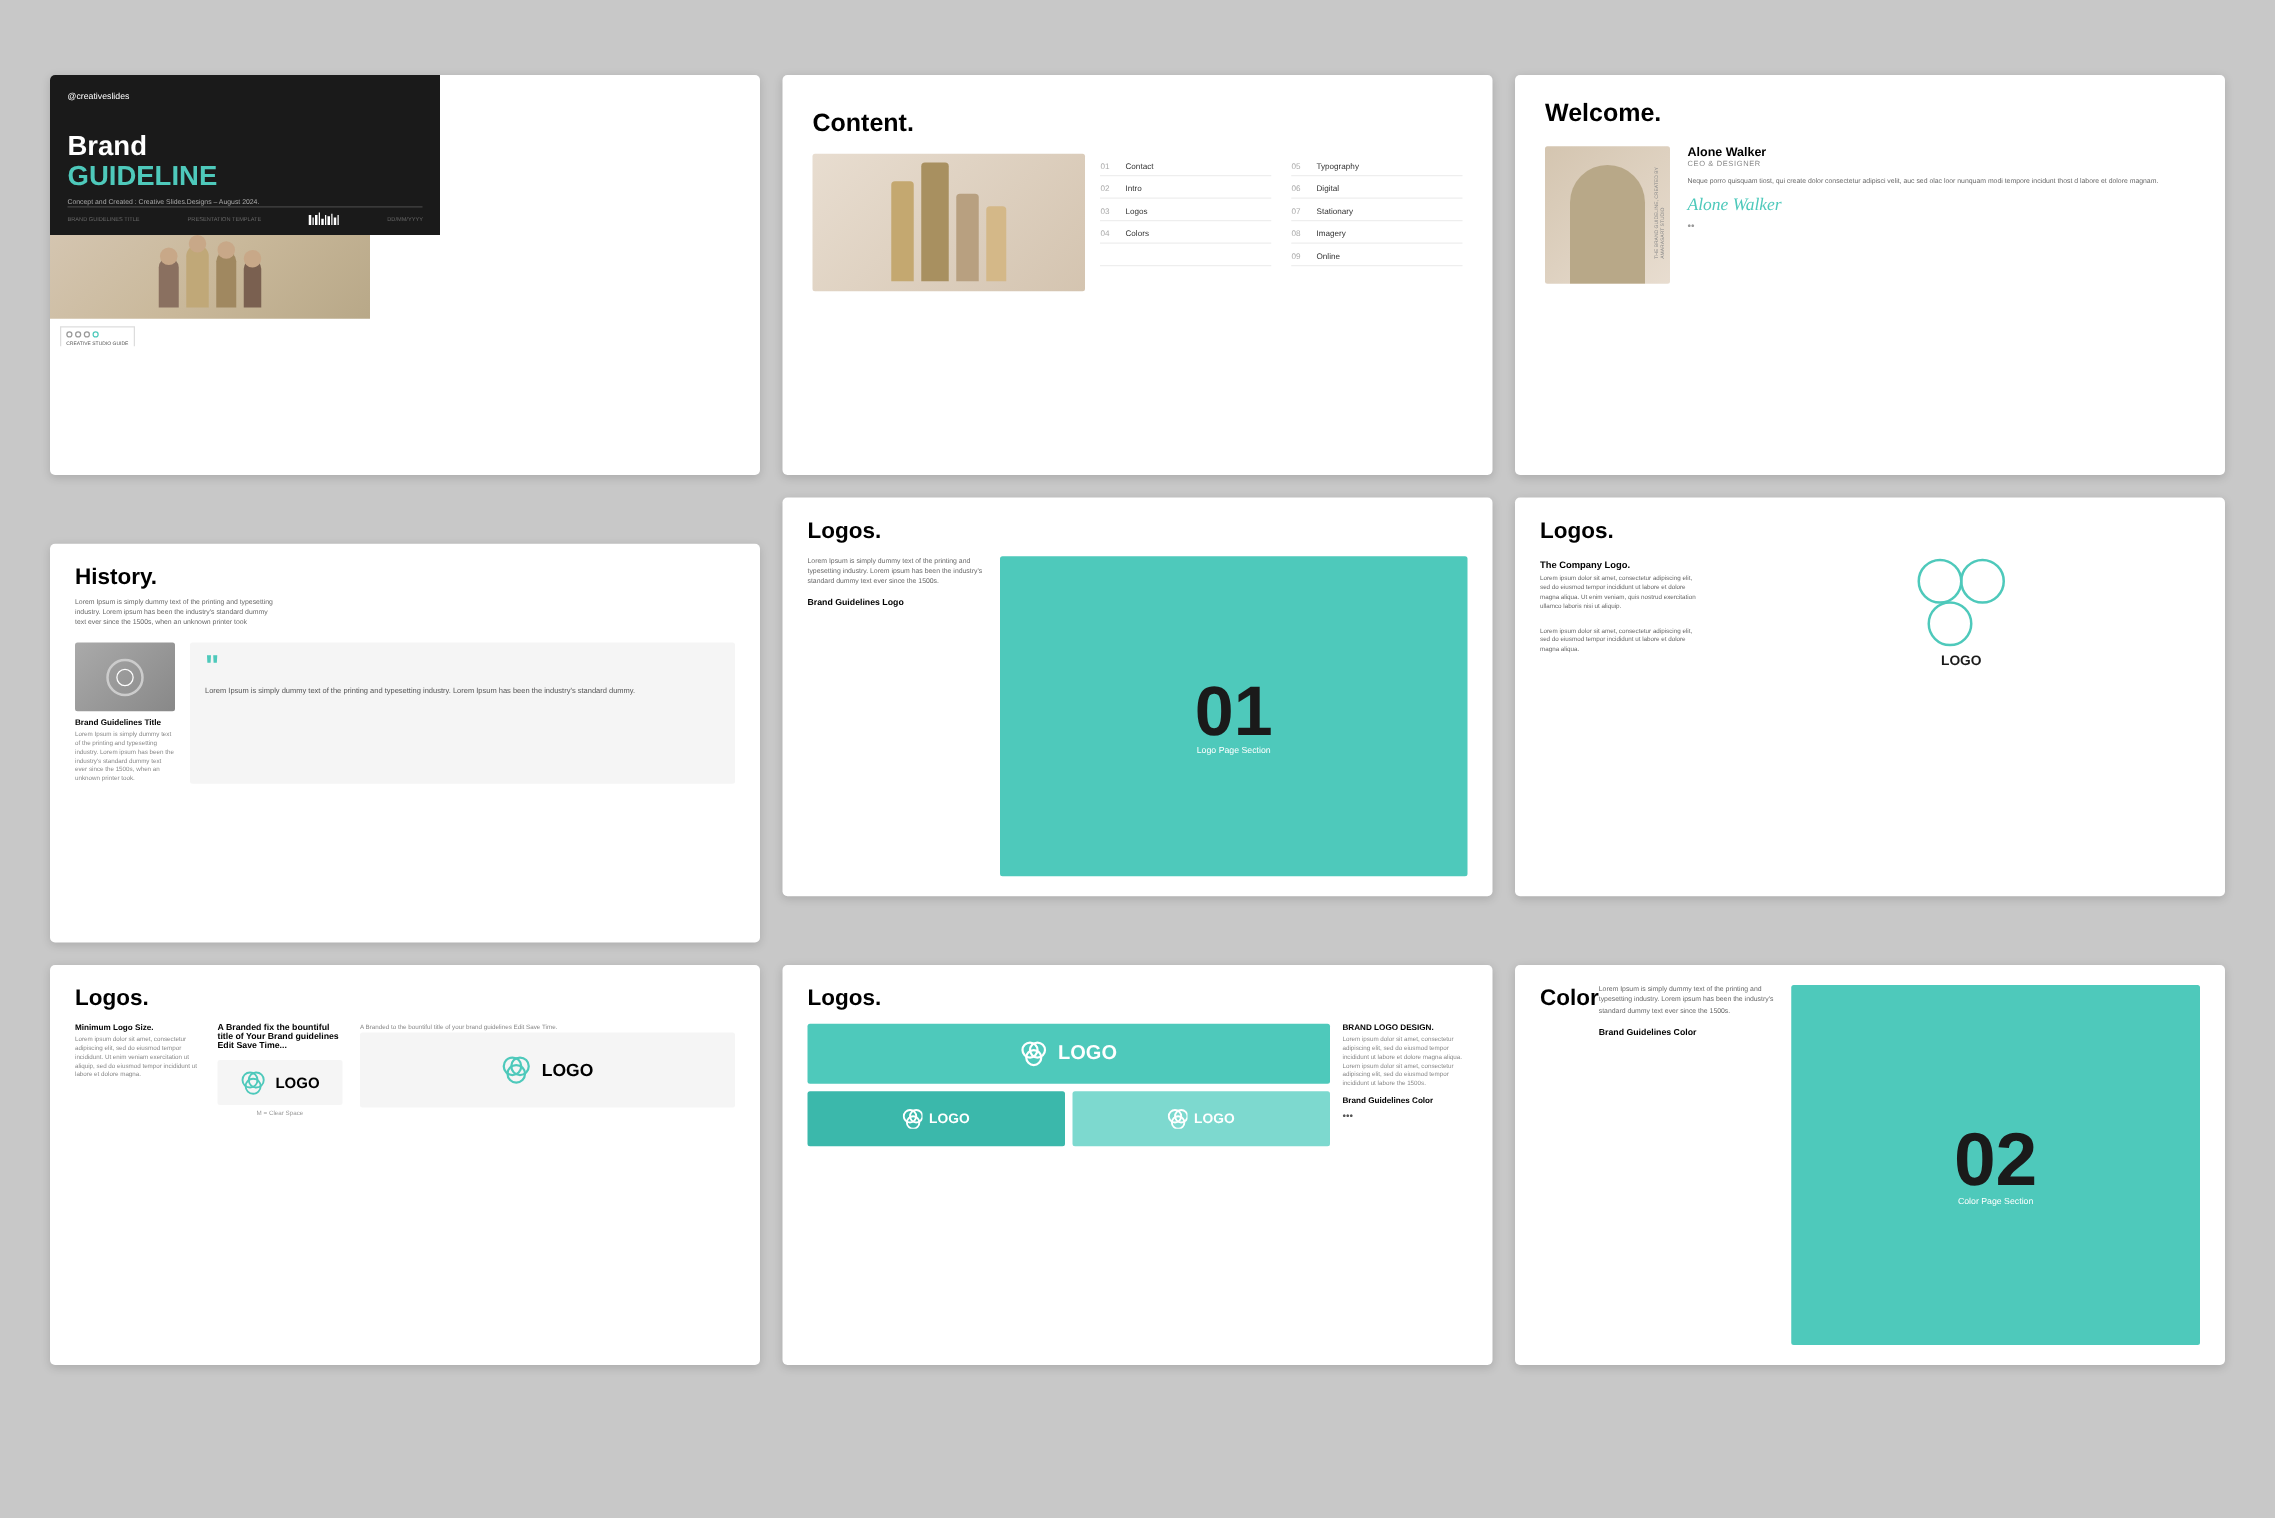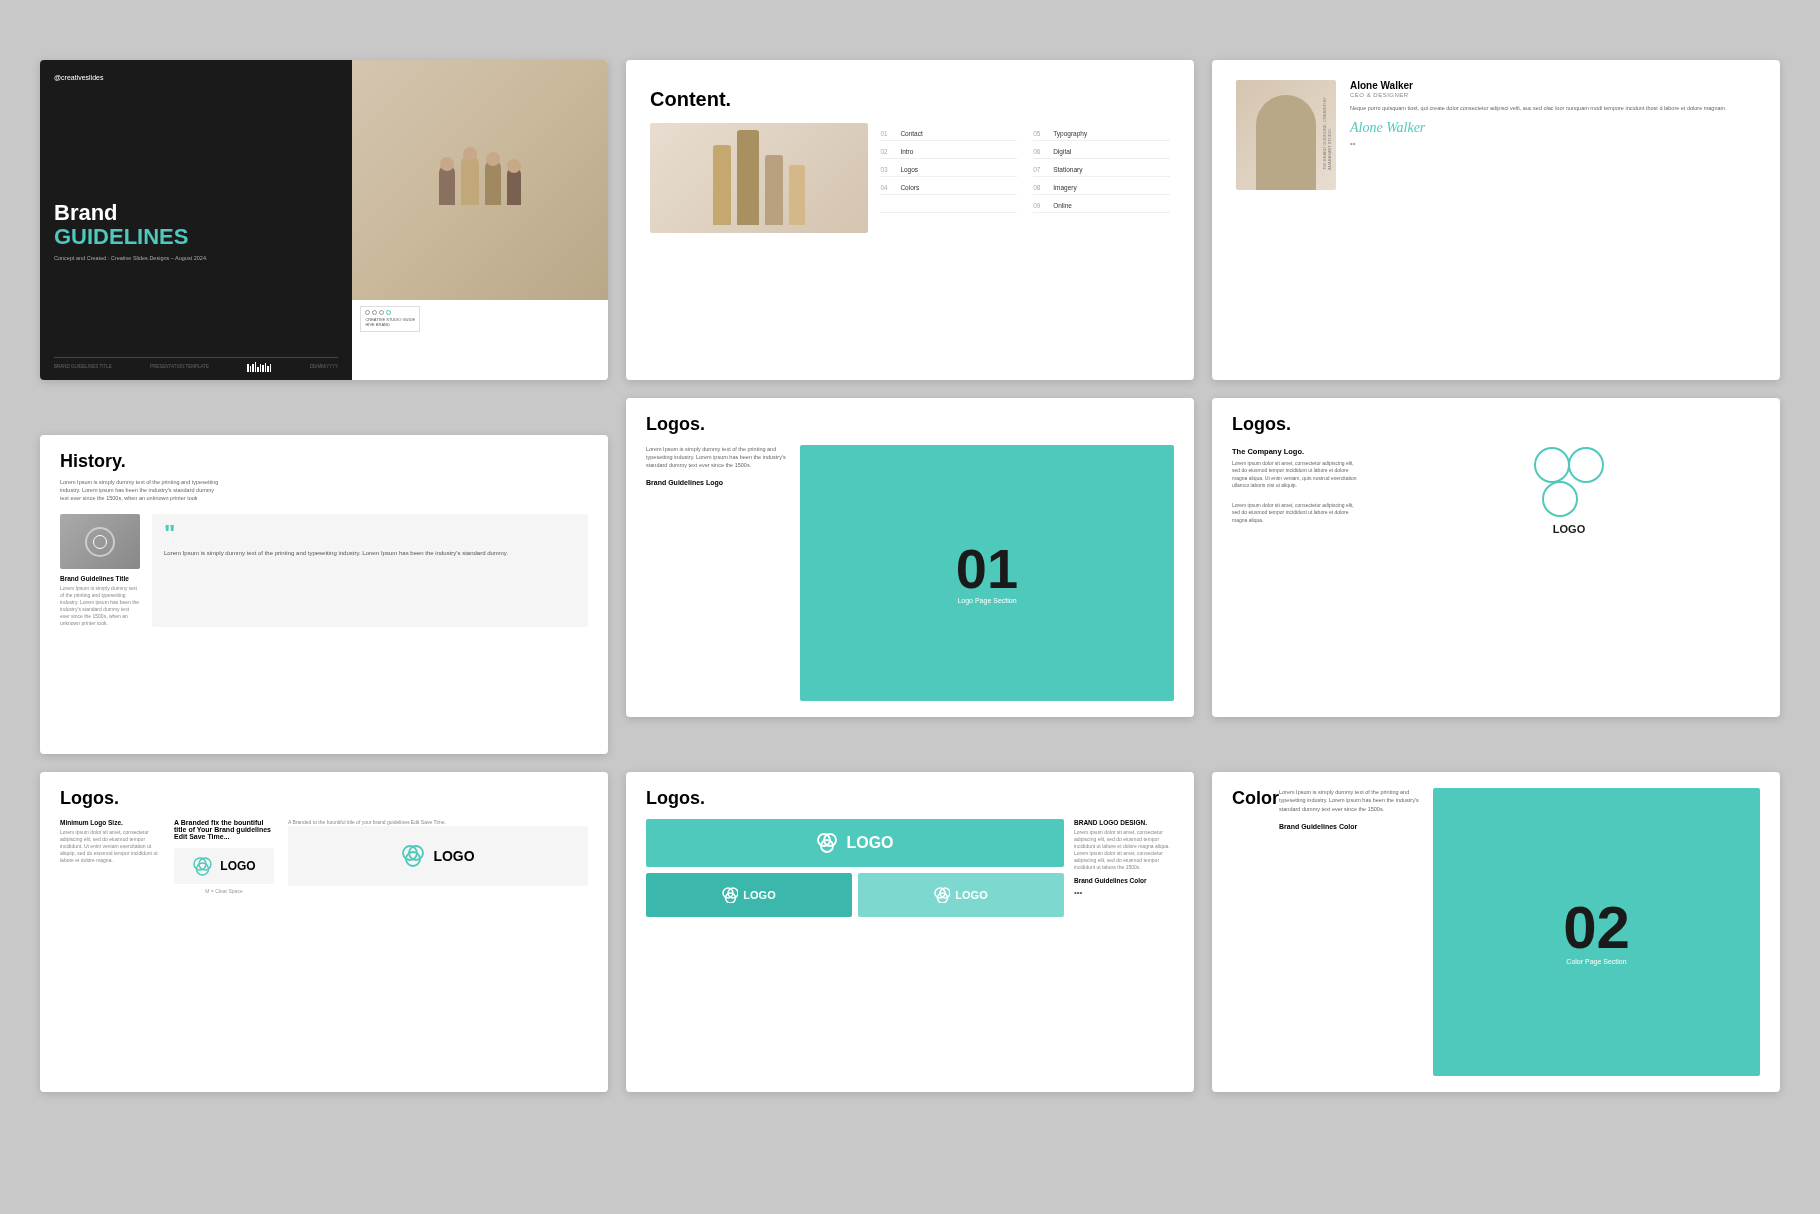--- a/index.html
+++ b/index.html
@@ -21,21 +21,21 @@
       border-radius: 4px;
       overflow: hidden;
       aspect-ratio: 16/9;
       position: relative;
       box-shadow: 0 2px 8px rgba(0,0,0,0.15);
     }
 
     
     .slide-1 {
       display: flex;
-      flex-direction: row;
+      flex-direction: column;
     }
     .slide-1 .left-panel {
       background: #1a1a1a;
       width: 55%;
       padding: 14px 14px 8px;
       display: flex;
       flex-direction: column;
       justify-content: space-between;
     }
     .slide-1 .handle {
@@ -624,21 +624,21 @@
 </head>
 <body>
 
 <div class="grid">
 
   <div class="slide slide-1">
     <div class="left-panel">
       <div class="handle">@creativeslides</div>
       <div>
         <div class="brand-title">Brand</div>
-        <div class="guidelines-title">GUIDELINES</div>
+        <div class="guidelines-title">GUIDELINE</div>
         <div class="subtitle">Concept and Created : Creative Slides.Designs – August 2024.</div>
       </div>
       <div class="bottom-bar">
         <span>BRAND GUIDELINES TITLE</span>
         <span>PRESENTATION TEMPLATE</span>
         <div class="barcode">
           <span></span>
             <span style="height:6px"></span>
             <span></span>
             <span style="height:10px"></span>
@@ -725,20 +725,21 @@
           </div>
         <div class="content-table-row">
             <span class="num">09</span>
             <span class="label">Online</span>
           </div>
       </div>
     </div>
   </div>
 
   <div class="slide slide-3">
+    <div class="welcome-title">Welcome.</div>
     <div class="welcome-body">
       <div class="welcome-photo">
         <div class="person-silhouette"></div>
         <div class="vertical-text">THE BRAND GUIDELINE, CREATED BY AMARASART STUDIO</div>
       </div>
       <div class="welcome-info">
         <div class="person-name">Alone Walker</div>
         <div class="person-role">CEO &amp; DESIGNER</div>
         <div class="person-desc">Neque porro quisquam tiost, qui create dolor consectetur adipisci velit, auc sed olac loor nunquam modi tempore incidunt thost d labore et dolore magnam.</div>
         <div class="signature">Alone Walker</div>

